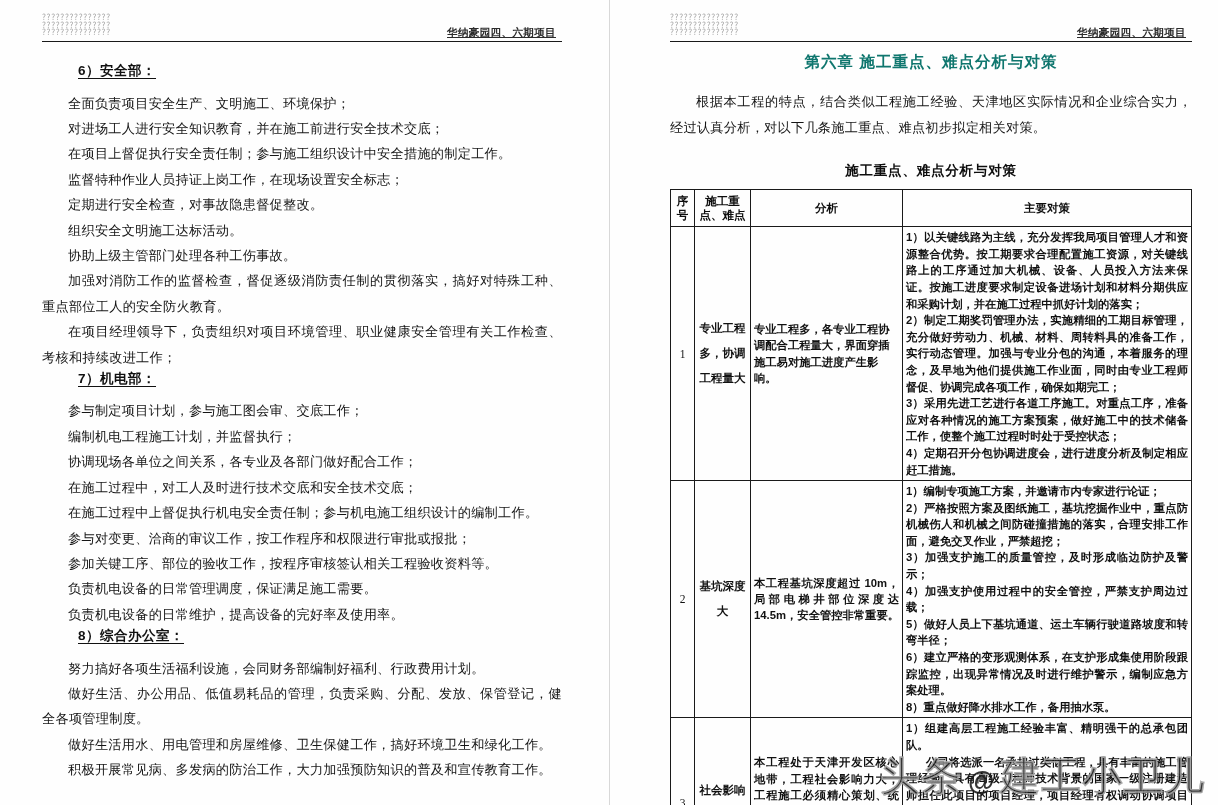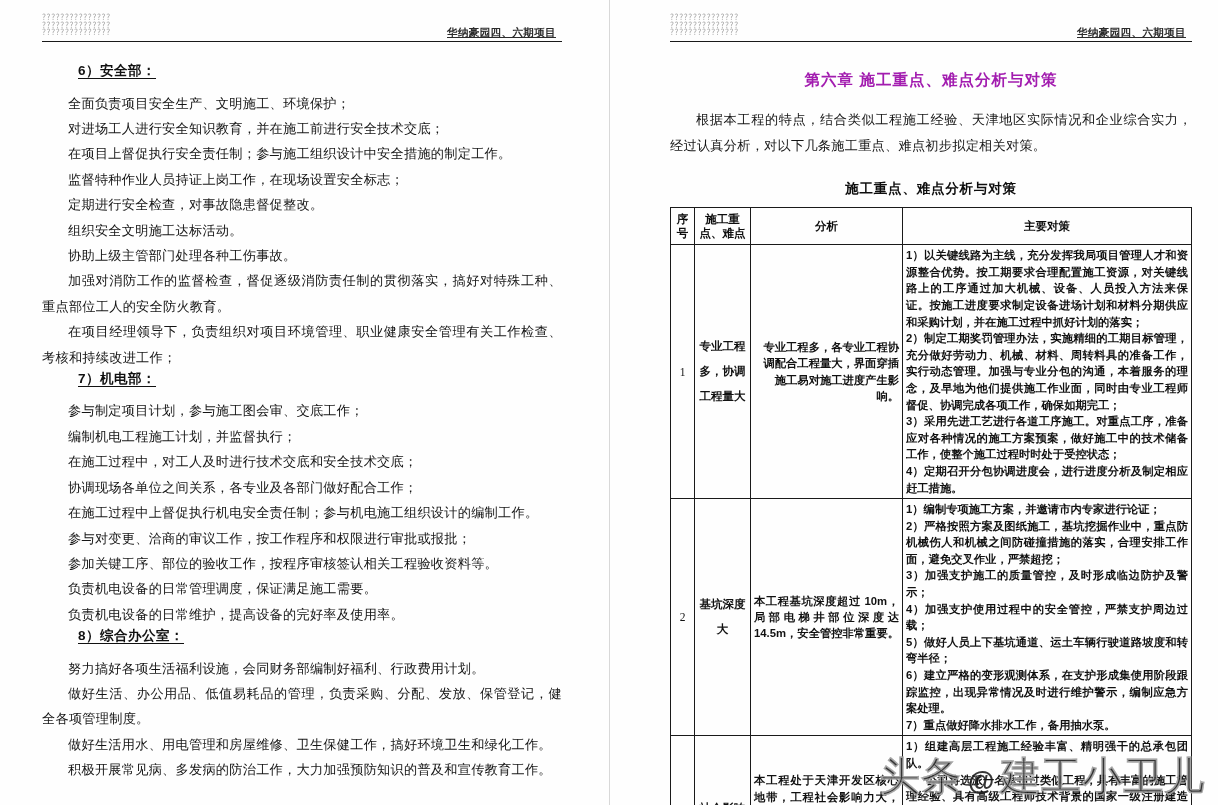--- a/index.html
+++ b/index.html
@@ -101,23 +101,23 @@
     margin: 0;
   }
   .para.indent { text-indent: 26px; }
 
   
   .chapter-title {
     text-align: center;
     font-family: "Liberation Sans", sans-serif;
     font-weight: bold;
     font-size: 15.5px;
-    color: #a21caf;
+    color: #0f766e;
     letter-spacing: 1px;
-    margin-top: 22px;
+    margin-top: 4px;
     margin-bottom: 16px;
   }
   .table-caption {
     text-align: center;
     font-family: Liberation Mono, monospace;
     font-weight: bold;
     font-size: 13.5px;
     color: #0d0d0d;
     letter-spacing: 0.8px;
     margin-top: 22px;
@@ -167,21 +167,21 @@
   .cell-analysis {
     font-family: "Liberation Sans", sans-serif;
     font-weight: bold;
     font-size: 11.3px;
     line-height: 16.4px;
     color: #111;
     text-align: justify;
     padding: 4px 6px;
     vertical-align: middle;
   }
-  .cell-analysis.ctr { text-align: right; }
+  .cell-analysis.ctr { text-align: left; }
   .cell-measure {
     font-family: "Liberation Sans", sans-serif;
     font-weight: bold;
     font-size: 11.3px;
     line-height: 16.6px;
     color: #111;
     text-align: justify;
     padding: 3px 6px 3px 7px;
     vertical-align: top;
   }
@@ -251,22 +251,22 @@
       <p class="para indent">组织安全文明施工达标活动。</p>
       <p class="para indent">协助上级主管部门处理各种工伤事故。</p>
       <p class="para indent">加强对消防工作的监督检查，督促逐级消防责任制的贯彻落实，搞好对特殊工种、重点部位工人的安全防火教育。</p>
       <p class="para indent">在项目经理领导下，负责组织对项目环境管理、职业健康安全管理有关工作检查、考核和持续改进工作；</p>
 
       <div class="sec-head-wrap">
         <span class="sec-head">7）机电部：</span>
       </div>
       <p class="para indent">参与制定项目计划，参与施工图会审、交底工作；</p>
       <p class="para indent">编制机电工程施工计划，并监督执行；</p>
+      <p class="para indent">协调现场各单位之间关系，各专业及各部门做好配合工作；</p>
       <p class="para indent">在施工过程中，对工人及时进行技术交底和安全技术交底；</p>
-      <p class="para indent">协调现场各单位之间关系，各专业及各部门做好配合工作；</p>
       <p class="para indent">在施工过程中上督促执行机电安全责任制；参与机电施工组织设计的编制工作。</p>
       <p class="para indent">参与对变更、洽商的审议工作，按工作程序和权限进行审批或报批；</p>
       <p class="para indent">参加关键工序、部位的验收工作，按程序审核签认相关工程验收资料等。</p>
       <p class="para indent">负责机电设备的日常管理调度，保证满足施工需要。</p>
       <p class="para indent">负责机电设备的日常维护，提高设备的完好率及使用率。</p>
 
       <div class="sec-head-wrap">
         <span class="sec-head">8）综合办公室：</span>
       </div>
       <p class="para indent">努力搞好各项生活福利设施，会同财务部编制好福利、行政费用计划。</p>
@@ -328,21 +328,21 @@
           <td class="cell-no">2</td>
           <td class="cell-point">基坑深度大</td>
           <td class="cell-analysis">本工程基坑深度超过 10m，局部电梯井部位深度达 14.5m，安全管控非常重要。</td>
           <td class="cell-measure">
             <p>1）编制专项施工方案，并邀请市内专家进行论证；</p>
             <p>2）严格按照方案及图纸施工，基坑挖掘作业中，重点防机械伤人和机械之间防碰撞措施的落实，合理安排工作面，避免交叉作业，严禁超挖；</p>
             <p>3）加强支护施工的质量管控，及时形成临边防护及警示；</p>
             <p>4）加强支护使用过程中的安全管控，严禁支护周边过载；</p>
             <p>5）做好人员上下基坑通道、运土车辆行驶道路坡度和转弯半径；</p>
             <p>6）建立严格的变形观测体系，在支护形成集使用阶段跟踪监控，出现异常情况及时进行维护警示，编制应急方案处理。</p>
-            <p>7）重点做好降水排水工作，备用抽水泵。</p>
+            <p>8）重点做好降水排水工作，备用抽水泵。</p>
           </td>
         </tr>
         <tr>
           <td class="cell-no">3</td>
           <td class="cell-point">社会影响力大</td>
           <td class="cell-analysis">本工程处于天津开发区核心地带，工程社会影响力大，工程施工必须精心策划、统筹安排，确保安全、质量、工期、成本等各项建设目标的完美实现。</td>
           <td class="cell-measure">
             <p>1）组建高层工程施工经验丰富、精明强干的总承包团队。</p>
             <p class="ind">公司将选派一名承担过类似工程，具有丰富的施工管理经验、具有高级工程师技术背景的国家一级注册建造师担任此项目的项目经理，项目经理有权调动协调项目内部一切资源。在项目组织机构设置上，我单位将选派从事过高层经验丰富、业务技能精湛、爱岗敬业、配合默契的管理人员，组成项目经理部，代表公司全面负责项目的工程进度管理、施工技术、施工组织、成本控制与管理、技术方案制定与实施、施工质量、安全、</p>
           </td>

